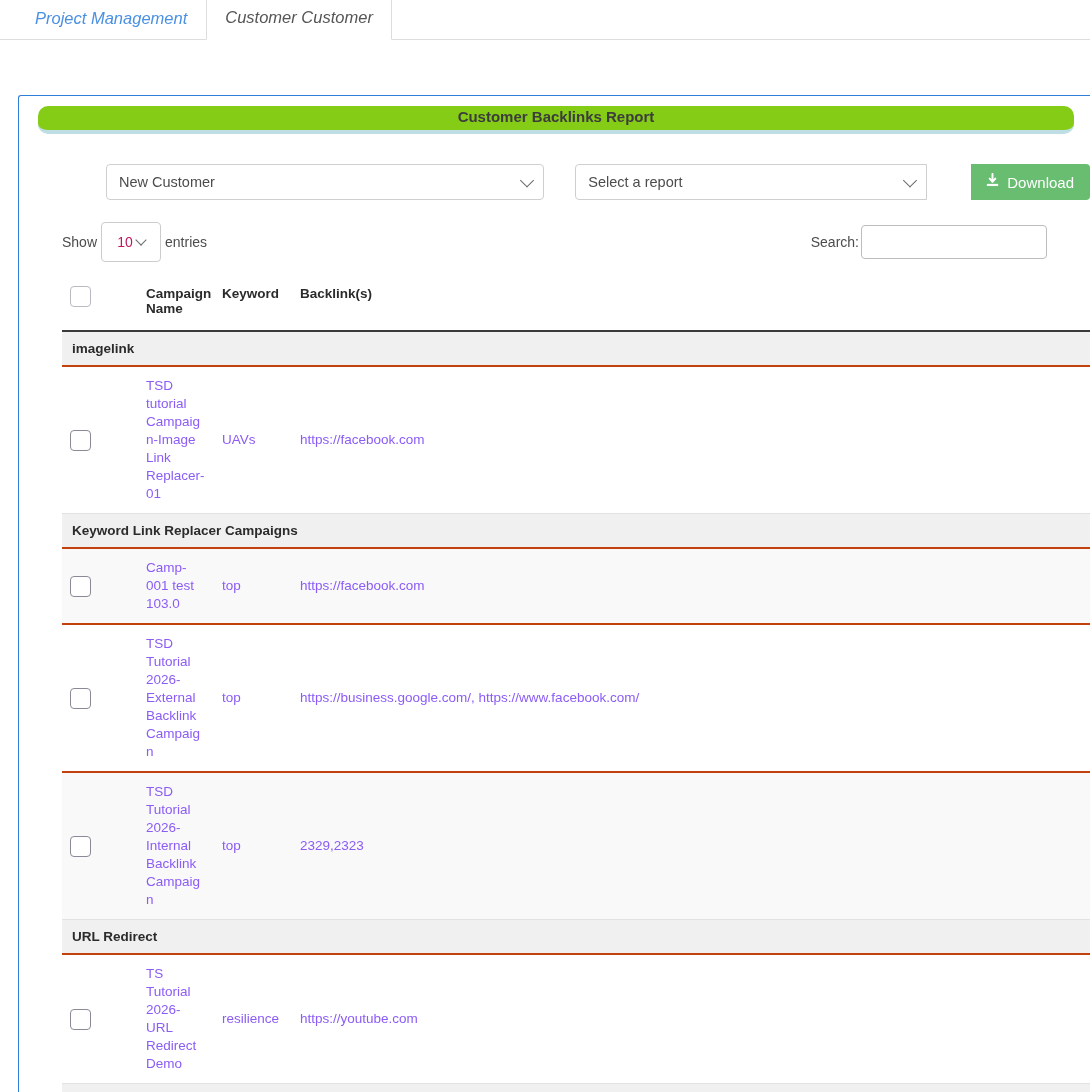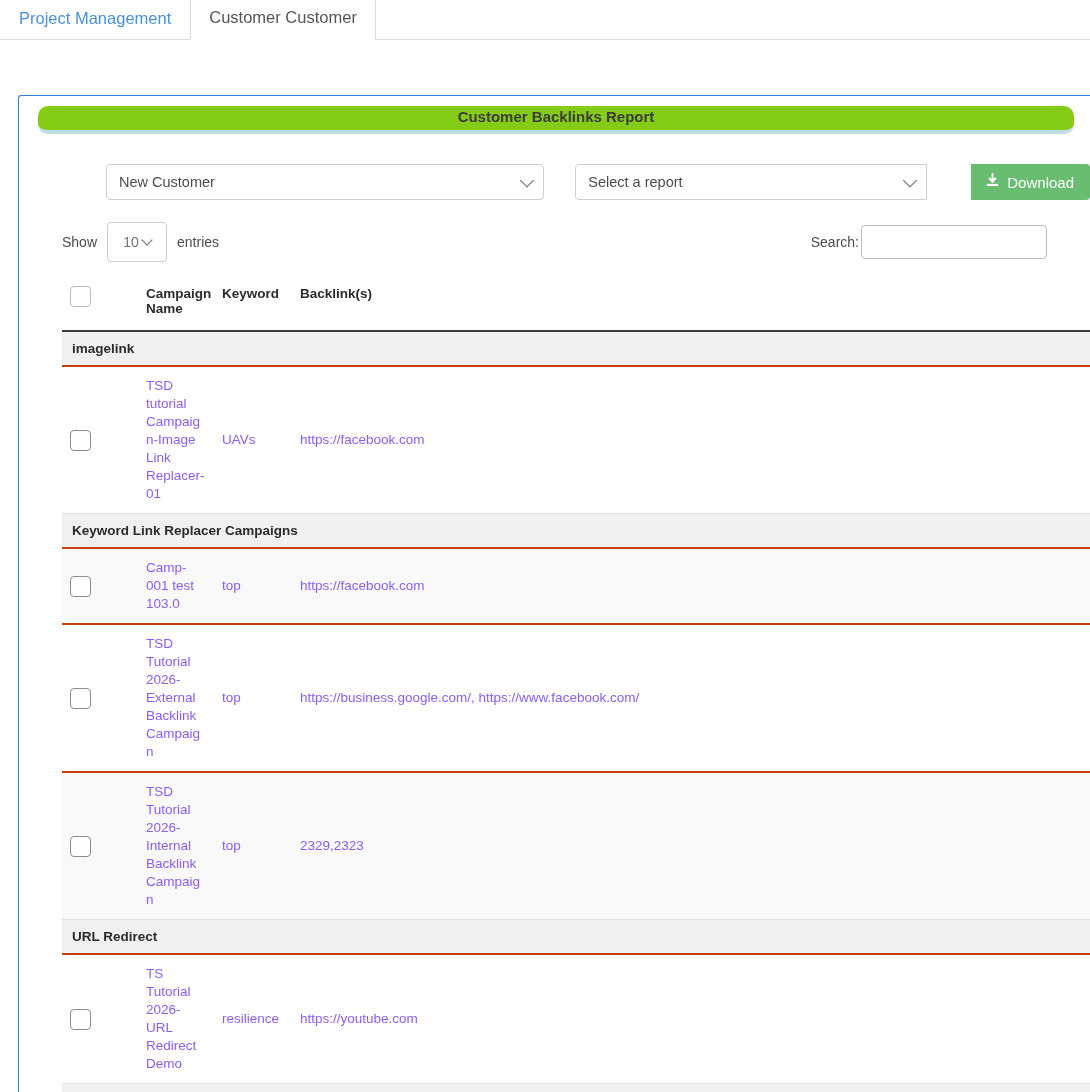--- a/index.html
+++ b/index.html
@@ -15,23 +15,24 @@
     overflow: hidden;
     position: relative;
   }
 
   
   .tab-bar {
     display: flex;
     align-items: flex-end;
     height: 40px;
     border-bottom: 1px solid #dddddd;
-    padding-left: 0px;
-    box-sizing: border-box;
-    background: #ffffff;
+    padding-left: 16px;
+    box-sizing: border-box;
+    background: #ffffff;
+    font-style: italic;
   }
   .tab {
     font-size: 16.5px;
     padding: 15px 18px 14px 18px;
     line-height: 1;
     cursor: pointer;
     border: 1px solid transparent;
     border-bottom: none;
     background: transparent;
     position: relative;
@@ -133,33 +134,33 @@
     display: flex;
     align-items: center;
     justify-content: space-between;
     margin: 22px 43px 0 43px;
   }
   .show-group {
     display: flex;
     align-items: center;
     font-size: 14px;
     color: #4c4c4c;
-    gap: 10px;
+    gap: 4px;
   }
   .len-select {
     border: 1px solid #cccccc;
     border-radius: 4px;
     height: 38px;
     min-width: 42px;
     display: flex;
     align-items: center;
     justify-content: center;
     gap: 4px;
     font-size: 14px;
-    color: #737373;
+    color: #be185d;
     padding: 0 8px;
     cursor: pointer;
     background: #ffffff;
   }
   .len-chev {
     width: 7px; height: 7px;
     border-right: 1.5px solid #6b6b6b;
     border-bottom: 1.5px solid #6b6b6b;
     transform: translateY(-25%) rotate(45deg);
   }

